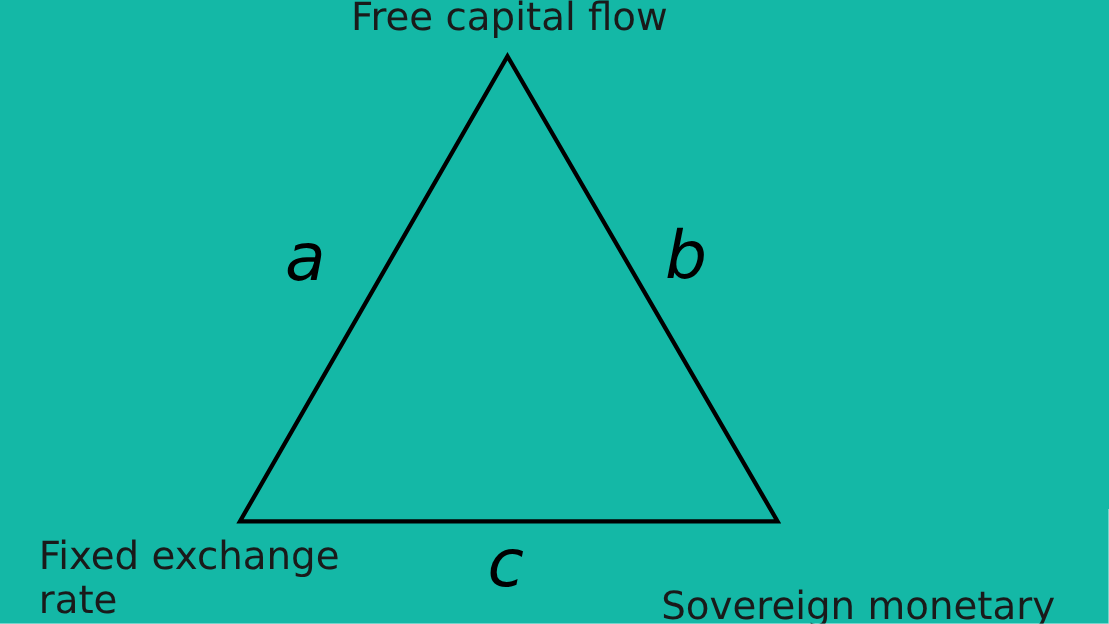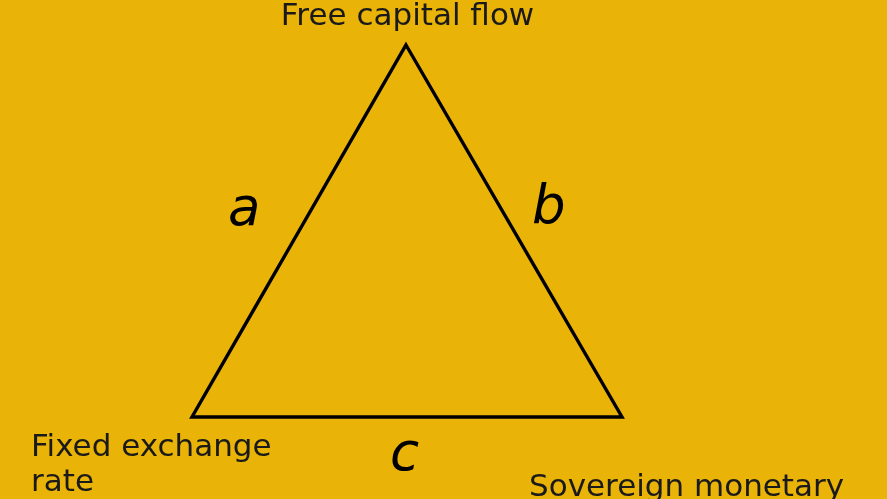--- a/index.html
+++ b/index.html
@@ -4,21 +4,21 @@
 <style>
   html, body {
     margin: 0;
     padding: 0;
     background: #ffffff;
   }
   #canvas {
     position: relative;
     width: 887px;
     height: 499px;
-    background: #eab308;
+    background: #14b8a6;
     overflow: hidden;
     font-family: "DejaVu Sans", sans-serif;
     color: #000000;
   }
   #triangle-svg {
     position: absolute;
     left: 0;
     top: 0;
     width: 887px;
     height: 499px;

